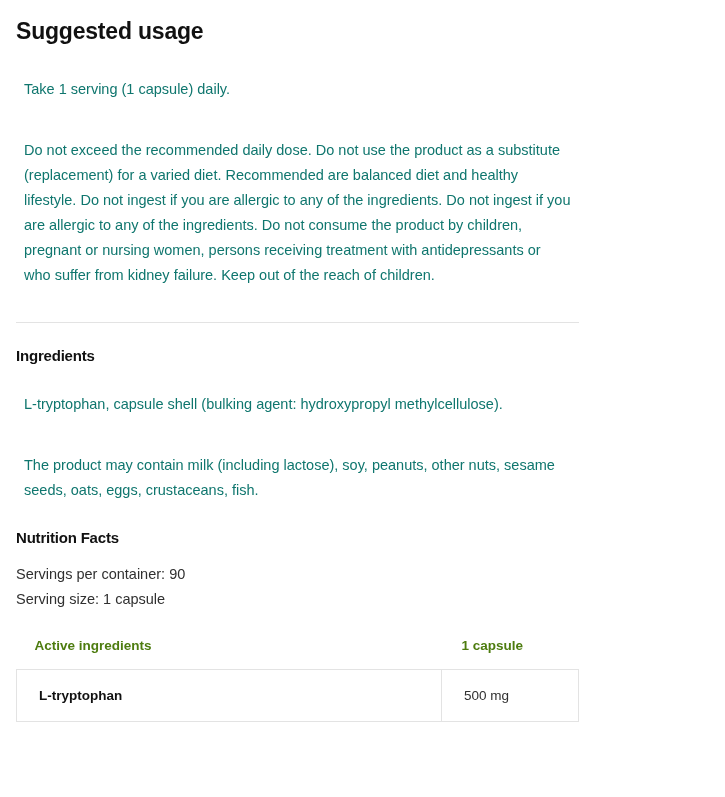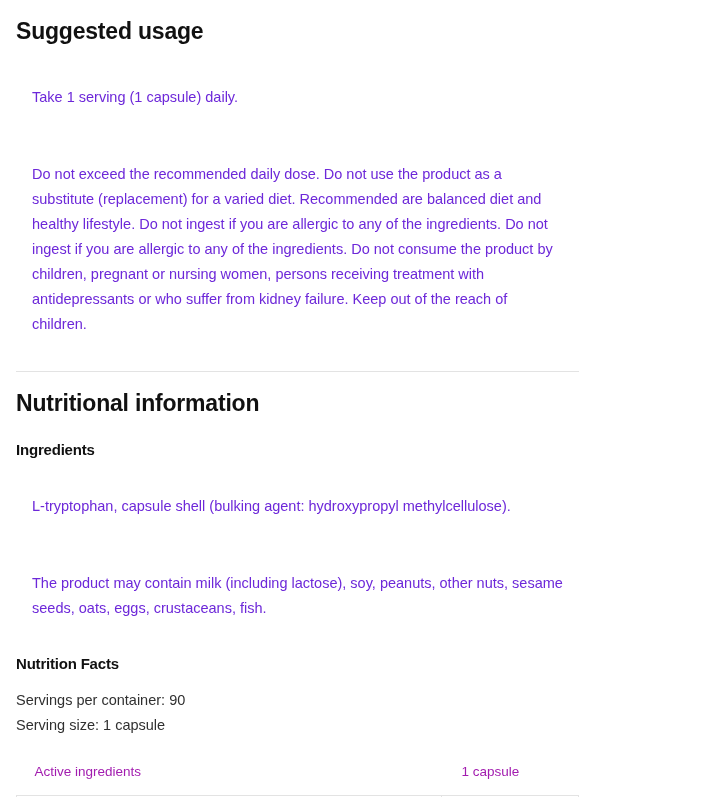--- a/index.html
+++ b/index.html
@@ -29,22 +29,22 @@
   h3.sub-title {
     font-size: 15px;
     font-weight: bold;
     letter-spacing: -0.2px;
     margin: 0;
     color: #111111;
   }
   p.body-text {
     font-size: 14.5px;
     line-height: 25px;
-    color: #6d28d9;
-    margin: 16px;
+    color: #0f766e;
+    margin: 8px;
   }
   .gap-24 { height: 24px; }
   .gap-20 { height: 20px; }
   .gap-18 { height: 18px; }
   .gap-16 { height: 16px; }
 
   .divider {
     border: none;
     border-top: 1px solid #e3e3e3;
     margin: 34px 0 0 0;
@@ -58,22 +58,22 @@
   }
 
   table.nutrition-table {
     width: 100%;
     border-collapse: collapse;
     margin-top: 20px;
     font-size: 13.5px;
   }
   table.nutrition-table th {
     text-align: left;
-    font-weight: normal;
-    color: #a21caf;
+    font-weight: bold;
+    color: #4d7c0f;
     padding: 6px 18px 16px 18px;
     font-size: 13.5px;
     border: none;
   }
   table.nutrition-table td {
     padding: 18px 22px;
     color: #303030;
     border-top: 1px solid #e3e3e3;
     border-bottom: 1px solid #e3e3e3;
     font-size: 13.5px;
@@ -101,21 +101,20 @@
   <div class="gap-24"></div>
 
   <p class="body-text">Take 1 serving (1 capsule) daily.</p>
 
   <div class="gap-20"></div>
 
   <p class="body-text">Do not exceed the recommended daily dose. Do not use the product as a substitute (replacement) for a varied diet. Recommended are balanced diet and healthy lifestyle. Do not ingest if you are allergic to any of the ingredients. Do not ingest if you are allergic to any of the ingredients. Do not consume the product by children, pregnant or nursing women, persons receiving treatment with antidepressants or who suffer from kidney failure. Keep out of the reach of children.</p>
 
   <hr class="divider">
 
-  <h2 class="section-title">Nutritional information</h2>
 
   <div class="gap-24"></div>
 
   <h3 class="sub-title">Ingredients</h3>
 
   <div class="gap-20"></div>
 
   <p class="body-text">L-tryptophan, capsule shell (bulking agent: hydroxypropyl methylcellulose).</p>
 
   <div class="gap-20"></div>

